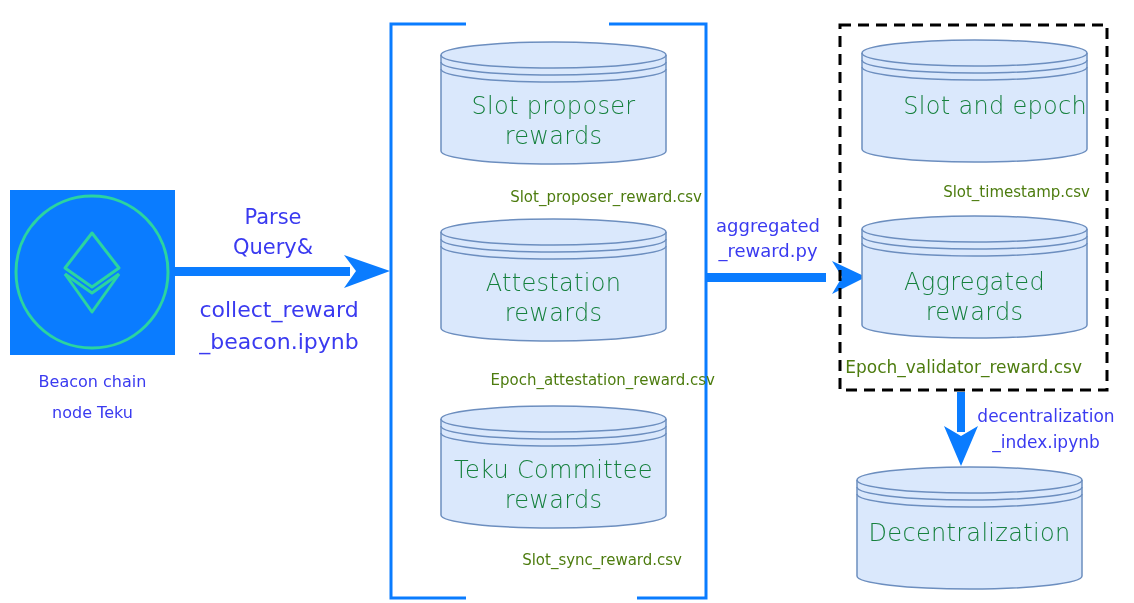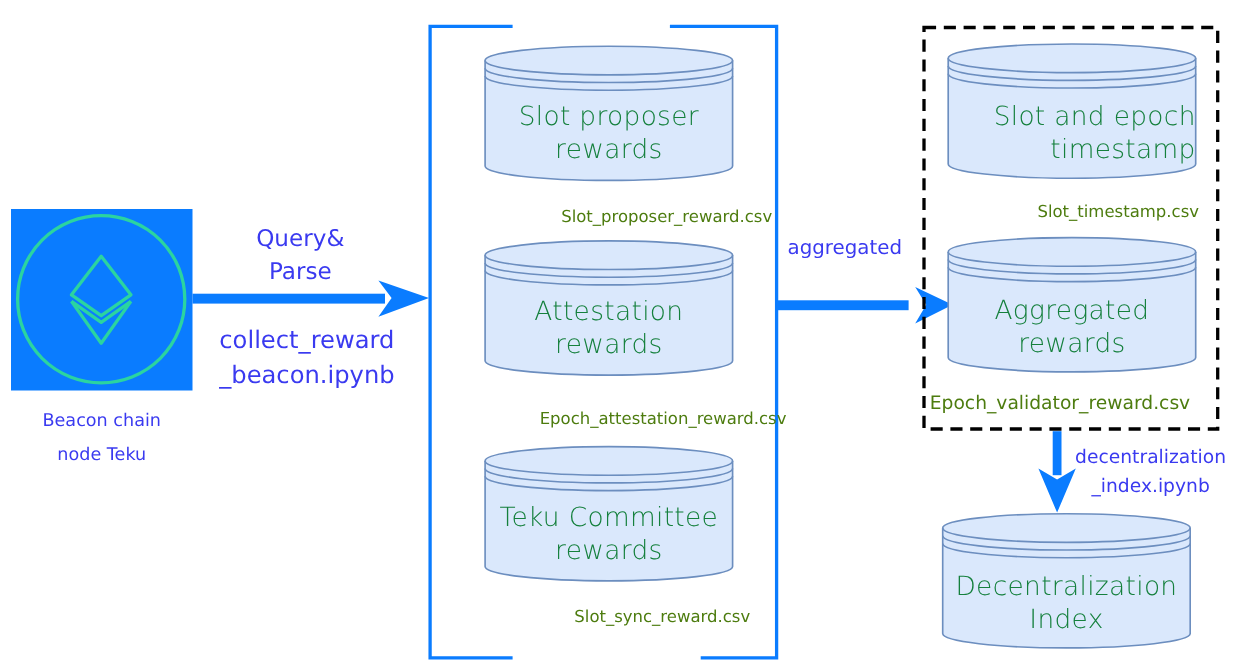--- a/index.html
+++ b/index.html
@@ -87,22 +87,22 @@
       </g>
     </g>
 </svg>
 
 <div class="blue-text" style="left:0;top:366px;width:185px;font-size:16px;line-height:31px;">
   <div>Beacon chain</div>
   <div>node Teku</div>
 </div>
 
 <div class="blue-text" style="left:213px;top:202px;width:120px;font-size:21px;line-height:30px;">
+  <div>Parse</div>
   <div>Query&amp;</div>
-  <div>Parse</div>
 </div>
 <div class="blue-text" style="left:170px;top:294px;width:218px;font-size:22px;line-height:32px;">
   <div>collect_reward</div>
   <div>_beacon.ipynb</div>
 </div>
 
 <div class="db-label" style="left:441px;top:91px;width:225px;">
   <div>Slot proposer</div>
   <div>rewards</div>
 </div>
@@ -115,35 +115,34 @@
 <div class="file-label" style="left:395px;top:371px;width:320px;">Epoch_attestation_reward.csv</div>
 
 <div class="db-label" style="left:441px;top:455px;width:225px;">
   <div>Teku Committee</div>
   <div>rewards</div>
 </div>
 <div class="file-label" style="left:375px;top:551px;width:307px;">Slot_sync_reward.csv</div>
 
 <div class="blue-text" style="left:706px;top:213px;width:124px;font-size:18px;line-height:25px;">
   <div>aggregated</div>
+  <div>_reward.py</div>
 </div>
 
 <div class="db-label" style="left:862px;top:91px;width:225px;text-align:right;">
   <div>Slot and epoch</div>
-  <div>timestamp</div>
 </div>
 <div class="file-label" style="left:860px;top:183px;width:230px;">Slot_timestamp.csv</div>
 
 <div class="db-label" style="left:862px;top:267px;width:225px;">
   <div>Aggregated</div>
   <div>rewards</div>
 </div>
 <div class="file-label" style="left:792px;top:357px;width:290px;font-size:17px;">Epoch_validator_reward.csv</div>
 
 <div class="blue-text" style="left:962px;top:403px;width:168px;font-size:17px;line-height:26px;">
   <div>decentralization</div>
   <div>_index.ipynb</div>
 </div>
 
 <div class="db-label" style="left:857px;top:518px;width:225px;">
   <div>Decentralization</div>
-  <div>Index</div>
 </div>
 
 </body></html>

